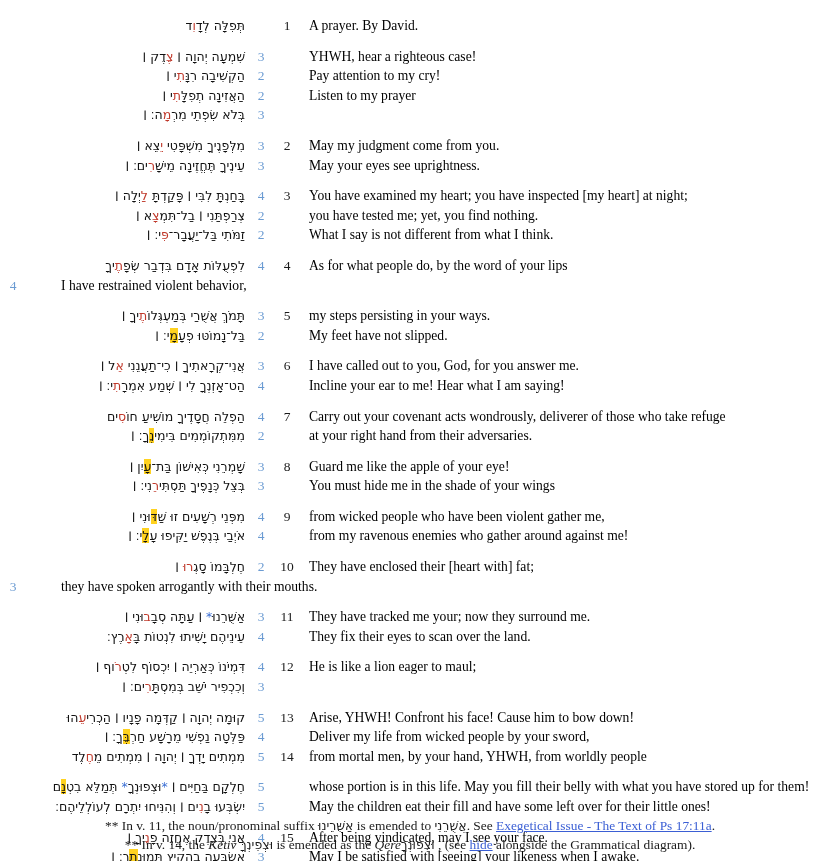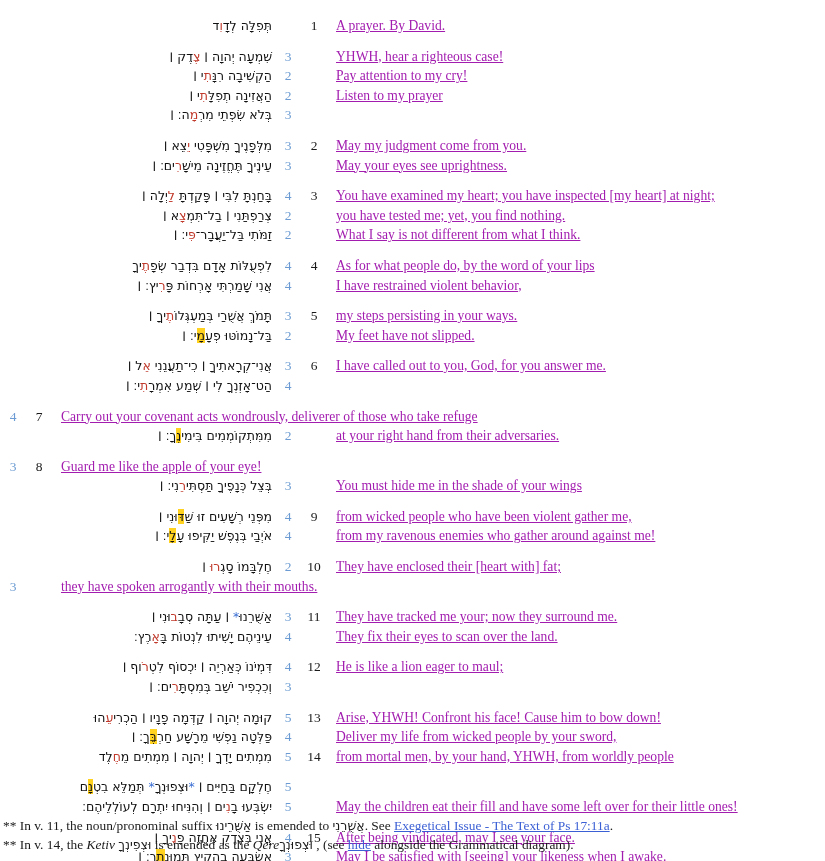--- a/index.html
+++ b/index.html
@@ -40,21 +40,20 @@
     direction: rtl;
     unicode-bidi: bidi-override;
     font-family: "DejaVu Sans", "Liberation Sans", sans-serif;
     font-size: 12.5px;
     line-height: 19.6px;
     white-space: nowrap;
     overflow: visible;
     padding-right: 3px;
     box-sizing: border-box;
     color: #111111;
-    margin-left: 27px;
   }
   .stress-col {
     width: 26px;
     flex: 0 0 26px;
     text-align: center;
     color: #6b9bd2;
     font-size: 13.5px;
     line-height: 19.6px;
     font-family: "Liberation Serif", serif;
   }
@@ -66,36 +65,36 @@
     font-size: 13.5px;
     line-height: 19.6px;
     font-family: "Liberation Serif", serif;
   }
   .eng-col {
     flex: 1 1 auto;
     padding-left: 9px;
     font-size: 13.6px;
     line-height: 19.6px;
     white-space: nowrap;
-    color: #a21caf;
-    text-decoration: underline;
+    color: #000000;
   }
 
   
   .hl-red { color: #c0392b; }
   .hl-yellow { background: #ffd21f; color: #111111; }
   .ast { color: #3b6fd4; }
 
   .footnotes {
     position: absolute;
     left: 3px;
     right: 8px;
     bottom: 6px;
     font-size: 13.4px;
     line-height: 18px;
+    text-align: center;
   }
   .fn-line {
     white-space: nowrap;
     margin-bottom: 1px;
   }
   .fn-mark { letter-spacing: 0px; }
   .heb-inline {
     font-family: "DejaVu Sans", "Liberation Sans", sans-serif;
     font-size: 12.5px;
     direction: rtl;
@@ -182,21 +181,20 @@
         </div>
       </div>
       <div class="stanza">
         <div class="line-row">
           <div class="heb-col"><span>לִפְעֻלּוֹת אָדָם בִּדְבַר שְׂפָ</span><span class="hl-red">תֶ</span><span>יךָ</span></div>
           <div class="stress-col">4</div>
           <div class="vnum-col">4</div>
           <div class="eng-col">As for what people do, by the word of your lips</div>
         </div>
         <div class="line-row">
-          <div class="heb-col"><span>אֲנִי שָׁמַרְתִּי אָרְחוֹת פָּ</span><span class="hl-red">רִ</span><span>יץ׃ ׀</span></div>
           <div class="stress-col">4</div>
           <div class="vnum-col"></div>
           <div class="eng-col">I have restrained violent behavior,</div>
         </div>
       </div>
       <div class="stanza">
         <div class="line-row">
           <div class="heb-col"><span>תָּמֹךְ אֲשֻׁרַי בְּמַעְגְּלוֹ</span><span class="hl-red">תֶ</span><span>יךָ ׀</span></div>
           <div class="stress-col">3</div>
           <div class="vnum-col">5</div>
@@ -213,37 +211,40 @@
         <div class="line-row">
           <div class="heb-col"><span>אֲנִי־קְרָאתִיךָ ׀ כִי־תַעֲנֵנִי </span><span class="hl-red">אֵ</span><span>ל ׀</span></div>
           <div class="stress-col">3</div>
           <div class="vnum-col">6</div>
           <div class="eng-col">I have called out to you, God, for you answer me.</div>
         </div>
         <div class="line-row">
           <div class="heb-col"><span>הַט־אָזְנְךָ לִי ׀ שְׁמַע אִמְרָ</span><span class="hl-red">תִ</span><span>י׃ ׀</span></div>
           <div class="stress-col">4</div>
           <div class="vnum-col"></div>
-        </div>
-      </div>
-      <div class="stanza">
-        <div class="line-row">
+          <div class="eng-col">Incline your ear to me! Hear what I am saying!</div>
+        </div>
+      </div>
+      <div class="stanza">
+        <div class="line-row">
+          <div class="heb-col"><span>הַפְלֵה חֲסָדֶיךָ מוֹשִׁיעַ חוֹ</span><span class="hl-red">סִ</span><span>ים</span></div>
           <div class="stress-col">4</div>
           <div class="vnum-col">7</div>
           <div class="eng-col">Carry out your covenant acts wondrously, deliverer of those who take refuge</div>
         </div>
         <div class="line-row">
           <div class="heb-col"><span>מִמִּתְקוֹמְמִים בִּימִי</span><span class="hl-yellow">נֶ</span><span>ךָ׃ ׀</span></div>
           <div class="stress-col">2</div>
           <div class="vnum-col"></div>
           <div class="eng-col">at your right hand from their adversaries.</div>
         </div>
       </div>
       <div class="stanza">
         <div class="line-row">
+          <div class="heb-col"><span>שָׁמְרֵנִי כְּאִישׁוֹן בַּת־</span><span class="hl-yellow">עָ</span><span>יִן ׀</span></div>
           <div class="stress-col">3</div>
           <div class="vnum-col">8</div>
           <div class="eng-col">Guard me like the apple of your eye!</div>
         </div>
         <div class="line-row">
           <div class="heb-col"><span>בְּצֵל כְּנָפֶיךָ תַּסְתִּי</span><span class="hl-red">רֵ</span><span>נִי׃ ׀</span></div>
           <div class="stress-col">3</div>
           <div class="vnum-col"></div>
           <div class="eng-col">You must hide me in the shade of your wings</div>
         </div>
@@ -320,20 +321,21 @@
           <div class="stress-col">5</div>
           <div class="vnum-col">14</div>
           <div class="eng-col">from mortal men, by your hand, YHWH, from worldly people</div>
         </div>
       </div>
       <div class="stanza">
         <div class="line-row">
           <div class="heb-col"><span>חֶלְקָם בַּחַיִּים ׀ </span><span class="ast">*</span><span>וּצְפוּנְךָ</span><span class="ast">*</span><span> תְּמַלֵּא בִטְ</span><span class="hl-yellow">נָ</span><span>ם</span></div>
           <div class="stress-col">5</div>
           <div class="vnum-col"></div>
+          <div class="eng-col">whose portion is in this life. May you fill their belly with what you have stored up for them!</div>
         </div>
         <div class="line-row">
           <div class="heb-col"><span>יִשְׂבְּעוּ בָ</span><span class="hl-red">נִ</span><span>ים ׀ וְהִנִּיחוּ יִתְרָם לְעוֹלְלֵיהֶם׃</span></div>
           <div class="stress-col">5</div>
           <div class="vnum-col"></div>
           <div class="eng-col">May the children eat their fill and have some left over for their little ones!</div>
         </div>
       </div>
       <div class="stanza">
         <div class="line-row">

